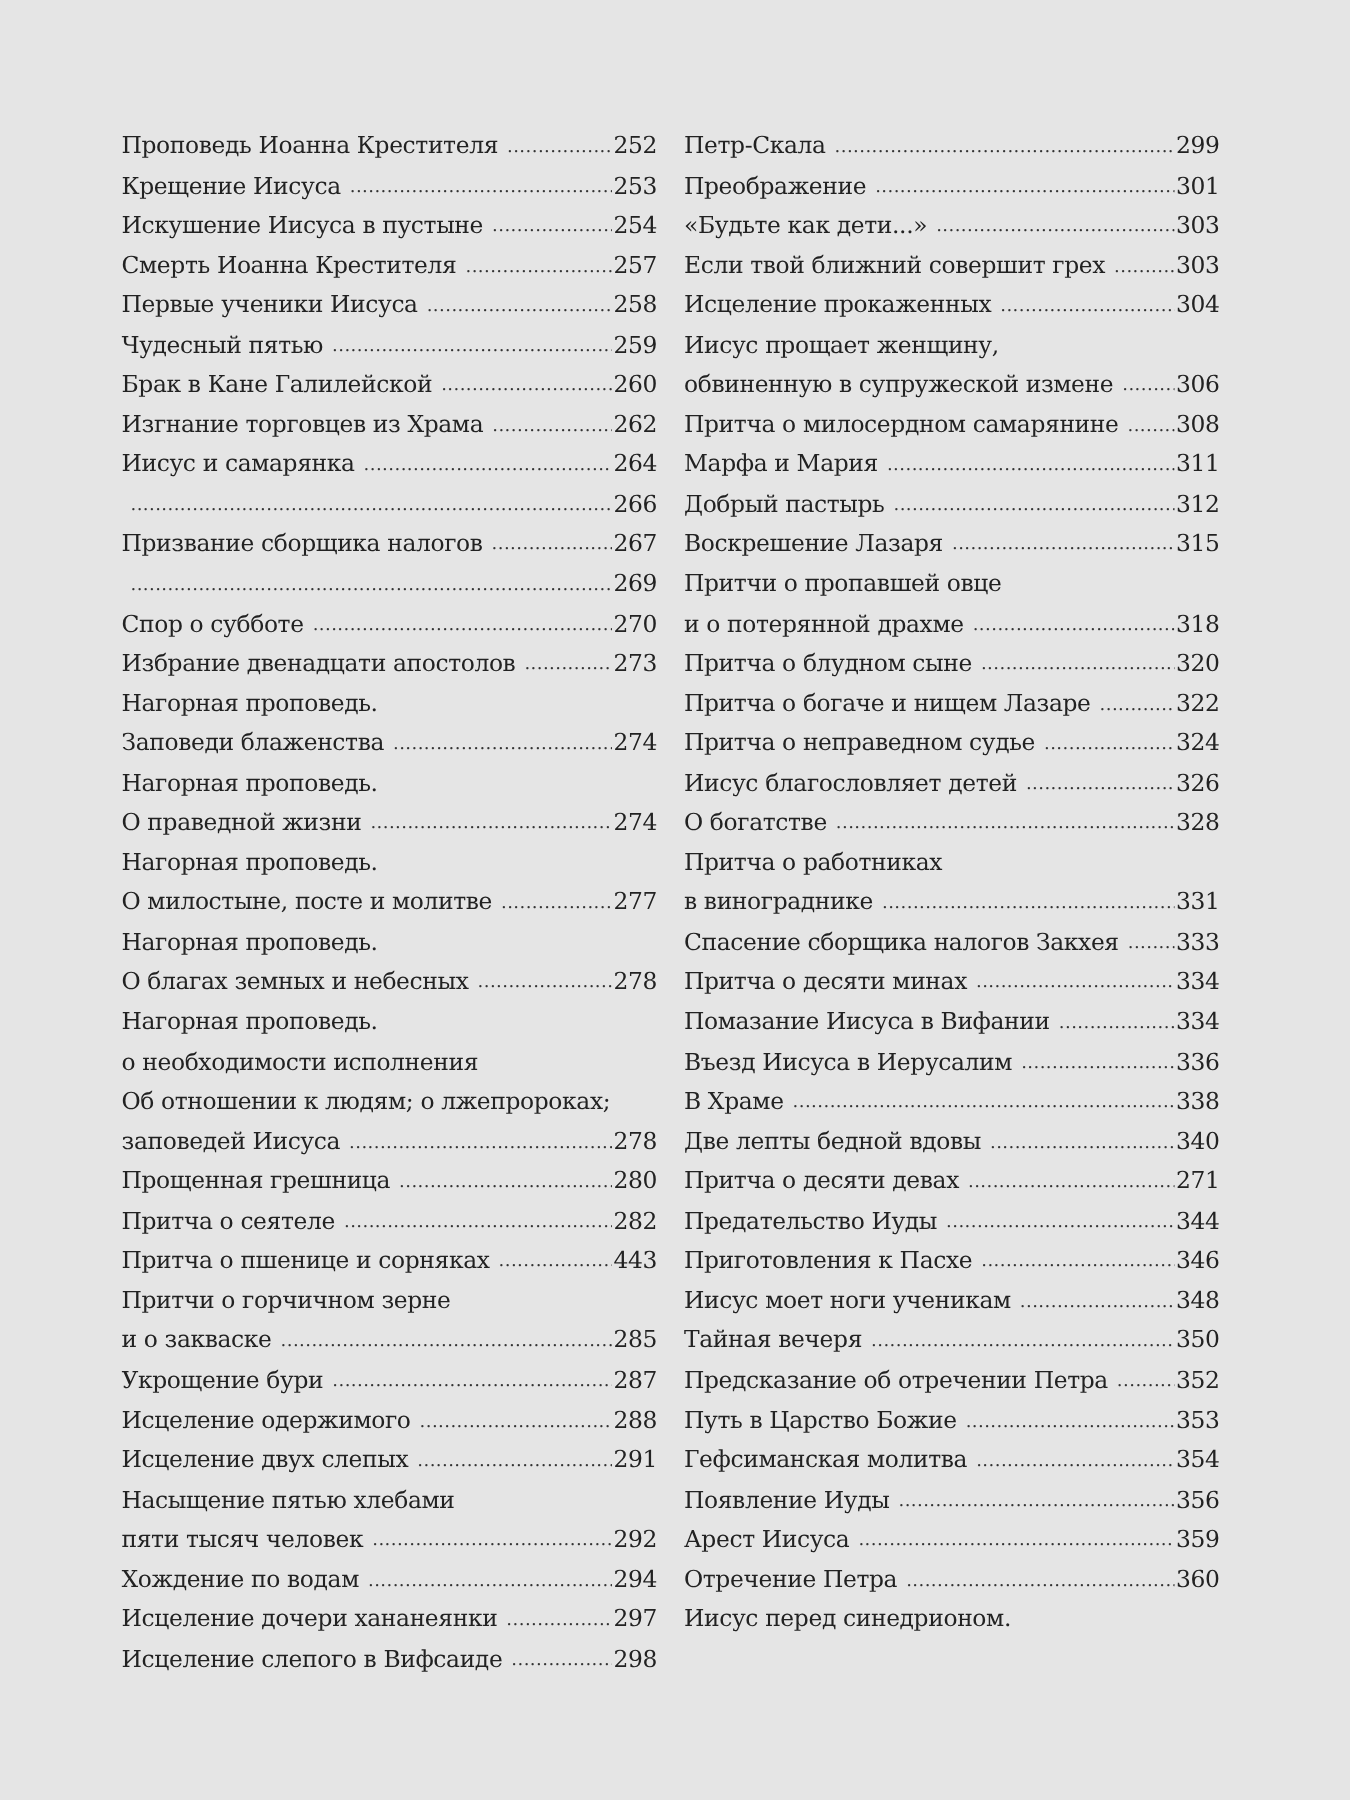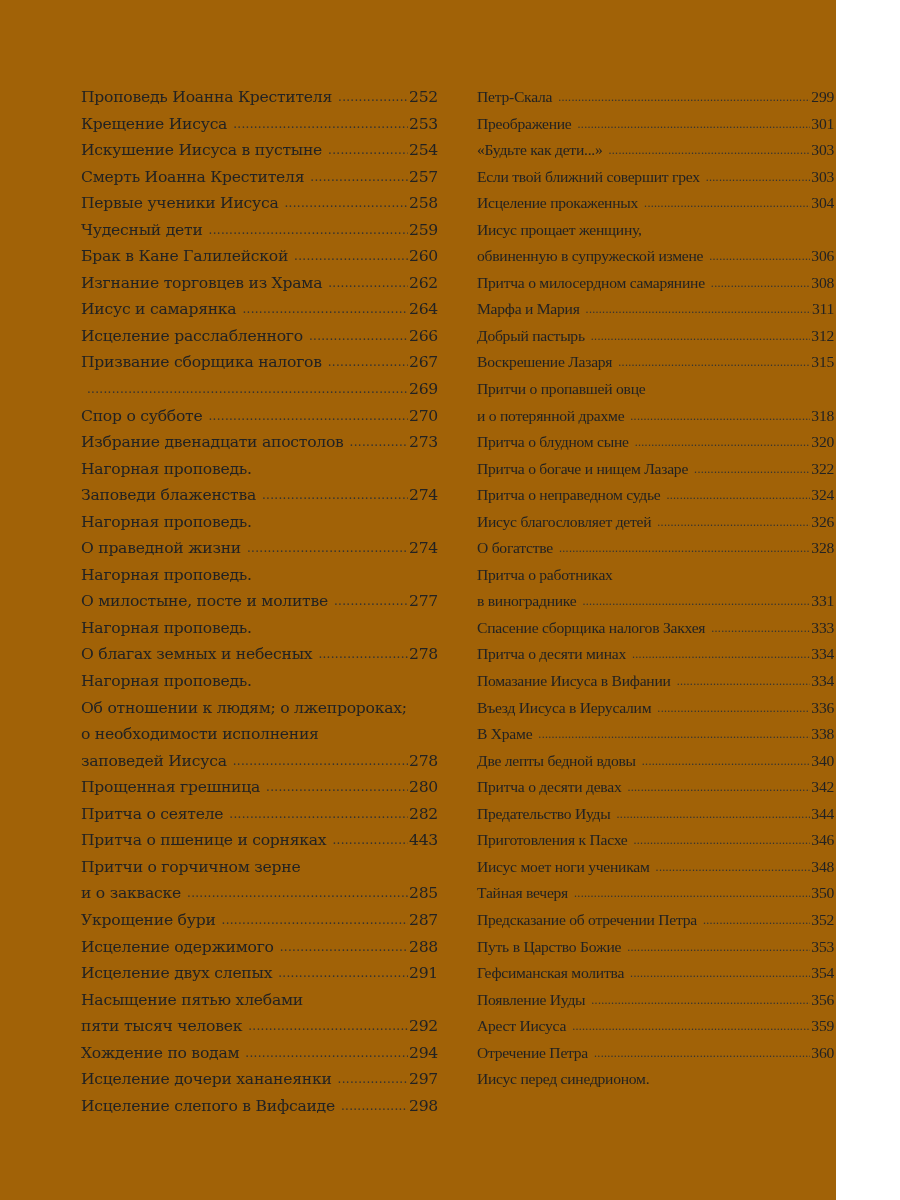--- a/index.html
+++ b/index.html
@@ -5,30 +5,30 @@
     html, body { margin: 0; padding: 0; }
     body {
       width: 900px; height: 1200px;
       background: #ffffff;
       position: relative;
       overflow: hidden;
       font-family: "DejaVu Serif", "Liberation Serif", serif;
       color: #222222;
     }
     .page {
-      position: absolute; left: 0; top: 0; width: 836px; height: 1200px;
-      background: #a16207;
+      position: absolute; left: 0; top: 0; width: 900px; height: 1200px;
+      background: #e5e5e5;
     }
     .column {
       position: absolute;
       top: 84px;
       width: 357px;
     }
     .column.left { left: 81px; }
-    .column.right { left: 477px; font-family: Liberation Serif, serif; }
+    .column.right { left: 456px; }
     .toc-line {
       height: 26.55px;
       line-height: 26.55px;
       display: flex;
       align-items: baseline;
       font-size: 15.6px;
       letter-spacing: -0.25px;
       white-space: nowrap;
       overflow: hidden;
     }
@@ -72,41 +72,40 @@
         <span class="toc-title">Смерть Иоанна Крестителя</span>
         <span class="toc-leader"></span>
         <span class="toc-page">257</span>
       </div>
       <div class="toc-line">
         <span class="toc-title">Первые ученики Иисуса</span>
         <span class="toc-leader"></span>
         <span class="toc-page">258</span>
       </div>
       <div class="toc-line">
-        <span class="toc-title">Чудесный дети</span>
+        <span class="toc-title">Чудесный пятью</span>
         <span class="toc-leader"></span>
         <span class="toc-page">259</span>
       </div>
       <div class="toc-line">
         <span class="toc-title">Брак в Кане Галилейской</span>
         <span class="toc-leader"></span>
         <span class="toc-page">260</span>
       </div>
       <div class="toc-line">
         <span class="toc-title">Изгнание торговцев из Храма</span>
         <span class="toc-leader"></span>
         <span class="toc-page">262</span>
       </div>
       <div class="toc-line">
         <span class="toc-title">Иисус и самарянка</span>
         <span class="toc-leader"></span>
         <span class="toc-page">264</span>
       </div>
       <div class="toc-line">
-        <span class="toc-title">Исцеление расслабленного</span>
         <span class="toc-leader"></span>
         <span class="toc-page">266</span>
       </div>
       <div class="toc-line">
         <span class="toc-title">Призвание сборщика налогов</span>
         <span class="toc-leader"></span>
         <span class="toc-page">267</span>
       </div>
       <div class="toc-line">
         <span class="toc-leader"></span>
@@ -151,24 +150,24 @@
       </div>
       <div class="toc-line">
         <span class="toc-title">О благах земных и небесных</span>
         <span class="toc-leader"></span>
         <span class="toc-page">278</span>
       </div>
       <div class="toc-line">
         <span class="toc-title">Нагорная проповедь.</span>
       </div>
       <div class="toc-line">
+        <span class="toc-title">о необходимости исполнения</span>
+      </div>
+      <div class="toc-line">
         <span class="toc-title">Об отношении к людям; о лжепророках;</span>
-      </div>
-      <div class="toc-line">
-        <span class="toc-title">о необходимости исполнения</span>
       </div>
       <div class="toc-line">
         <span class="toc-title">заповедей Иисуса</span>
         <span class="toc-leader"></span>
         <span class="toc-page">278</span>
       </div>
       <div class="toc-line">
         <span class="toc-title">Прощенная грешница</span>
         <span class="toc-leader"></span>
         <span class="toc-page">280</span>
@@ -351,21 +350,21 @@
         <span class="toc-page">338</span>
       </div>
       <div class="toc-line">
         <span class="toc-title">Две лепты бедной вдовы</span>
         <span class="toc-leader"></span>
         <span class="toc-page">340</span>
       </div>
       <div class="toc-line">
         <span class="toc-title">Притча о десяти девах</span>
         <span class="toc-leader"></span>
-        <span class="toc-page">342</span>
+        <span class="toc-page">271</span>
       </div>
       <div class="toc-line">
         <span class="toc-title">Предательство Иуды</span>
         <span class="toc-leader"></span>
         <span class="toc-page">344</span>
       </div>
       <div class="toc-line">
         <span class="toc-title">Приготовления к Пасхе</span>
         <span class="toc-leader"></span>
         <span class="toc-page">346</span>

